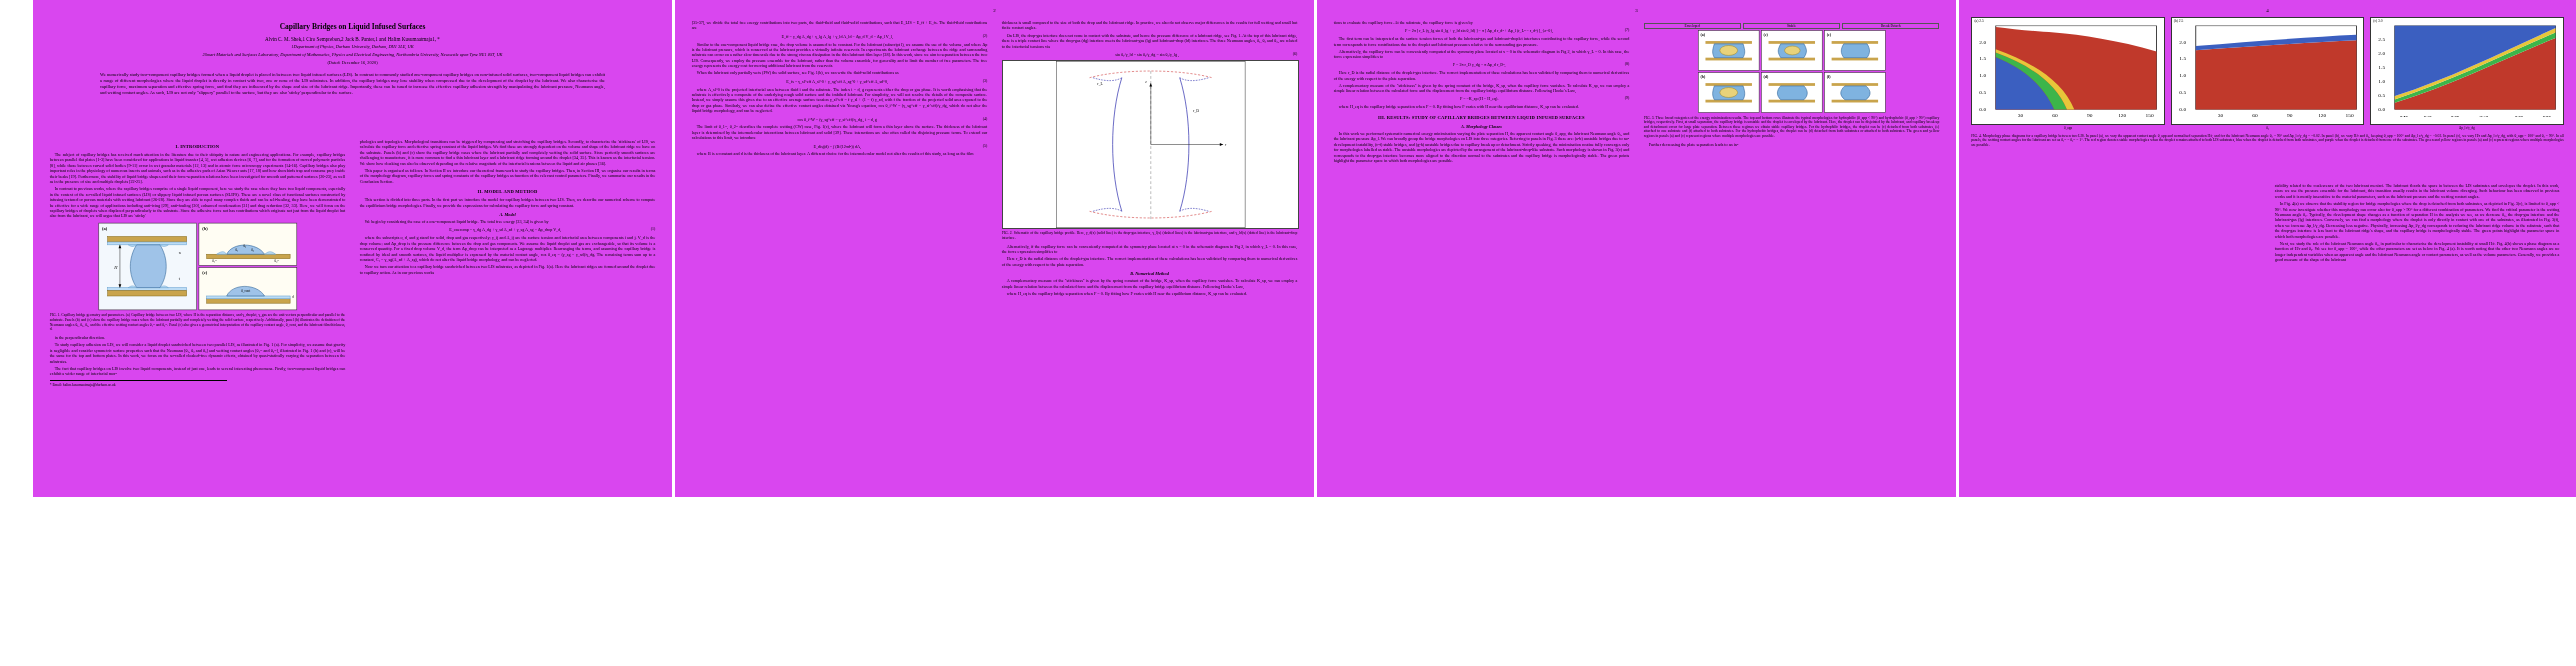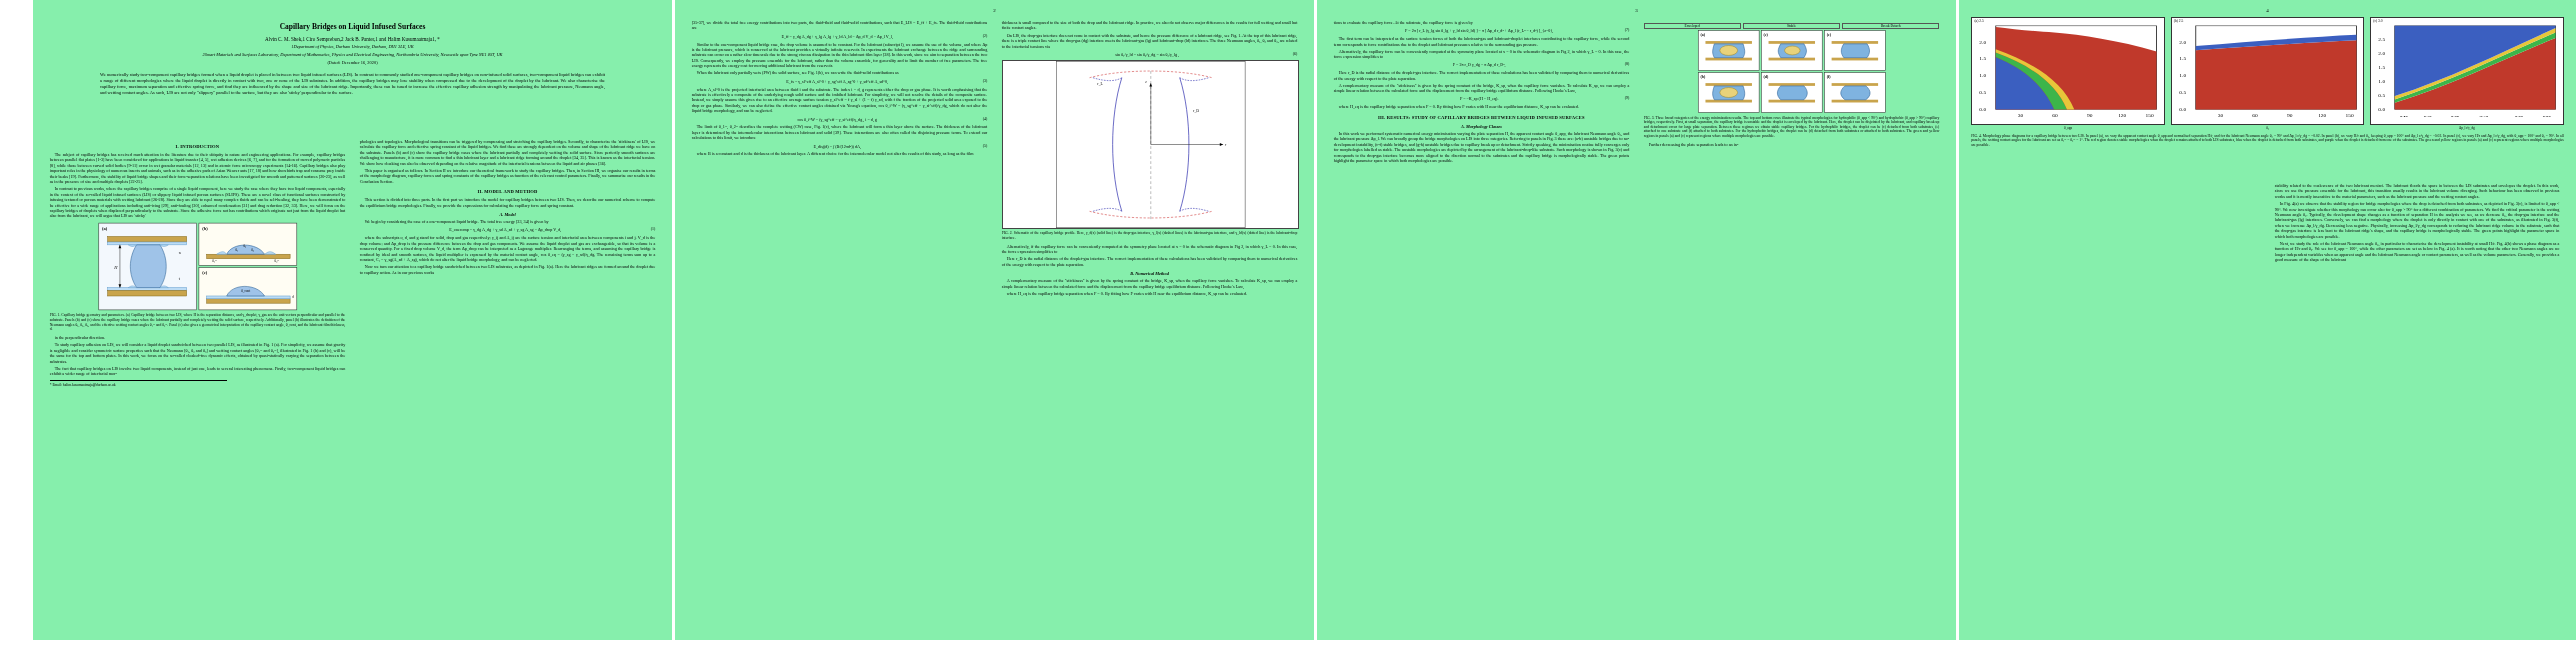--- a/index.html
+++ b/index.html
@@ -8,21 +8,21 @@
 
   
   .arxiv-stamp{
     position:absolute;left:-43px;top:206px;width:189px;
     transform:rotate(-90deg);transform-origin:center center;
     font-family:"Liberation Sans",sans-serif;font-size:8.3px;color:#222;
     letter-spacing:0.1px;white-space:nowrap;text-align:center;
   }
 
   
-  .sheet{position:absolute;top:0;height:640px;background:#86efac;}
+  .sheet{position:absolute;top:0;height:497px;background:#d946ef;}
   .sheet-1{left:33px;width:639px;}
   .sheet-2{left:675px;width:639px;}
   .sheet-3{left:1317px;width:639px;}
   .sheet-4{left:1959px;width:617px;}
 
   .pagenum{position:absolute;top:7.8px;width:100%;text-align:center;font-size:5px;color:#000;}
 
   .title{font-size:7.5px;font-weight:bold;text-align:center;margin:22px 39px 0 39px;line-height:1.25;}
   .authors{font-size:5.1px;text-align:center;margin:4.4px 33px 0 33px;line-height:1.35;}
   .affil{font-size:4.4px;font-style:italic;text-align:center;margin:1.7px 33px 0 33px;line-height:1.3;}

